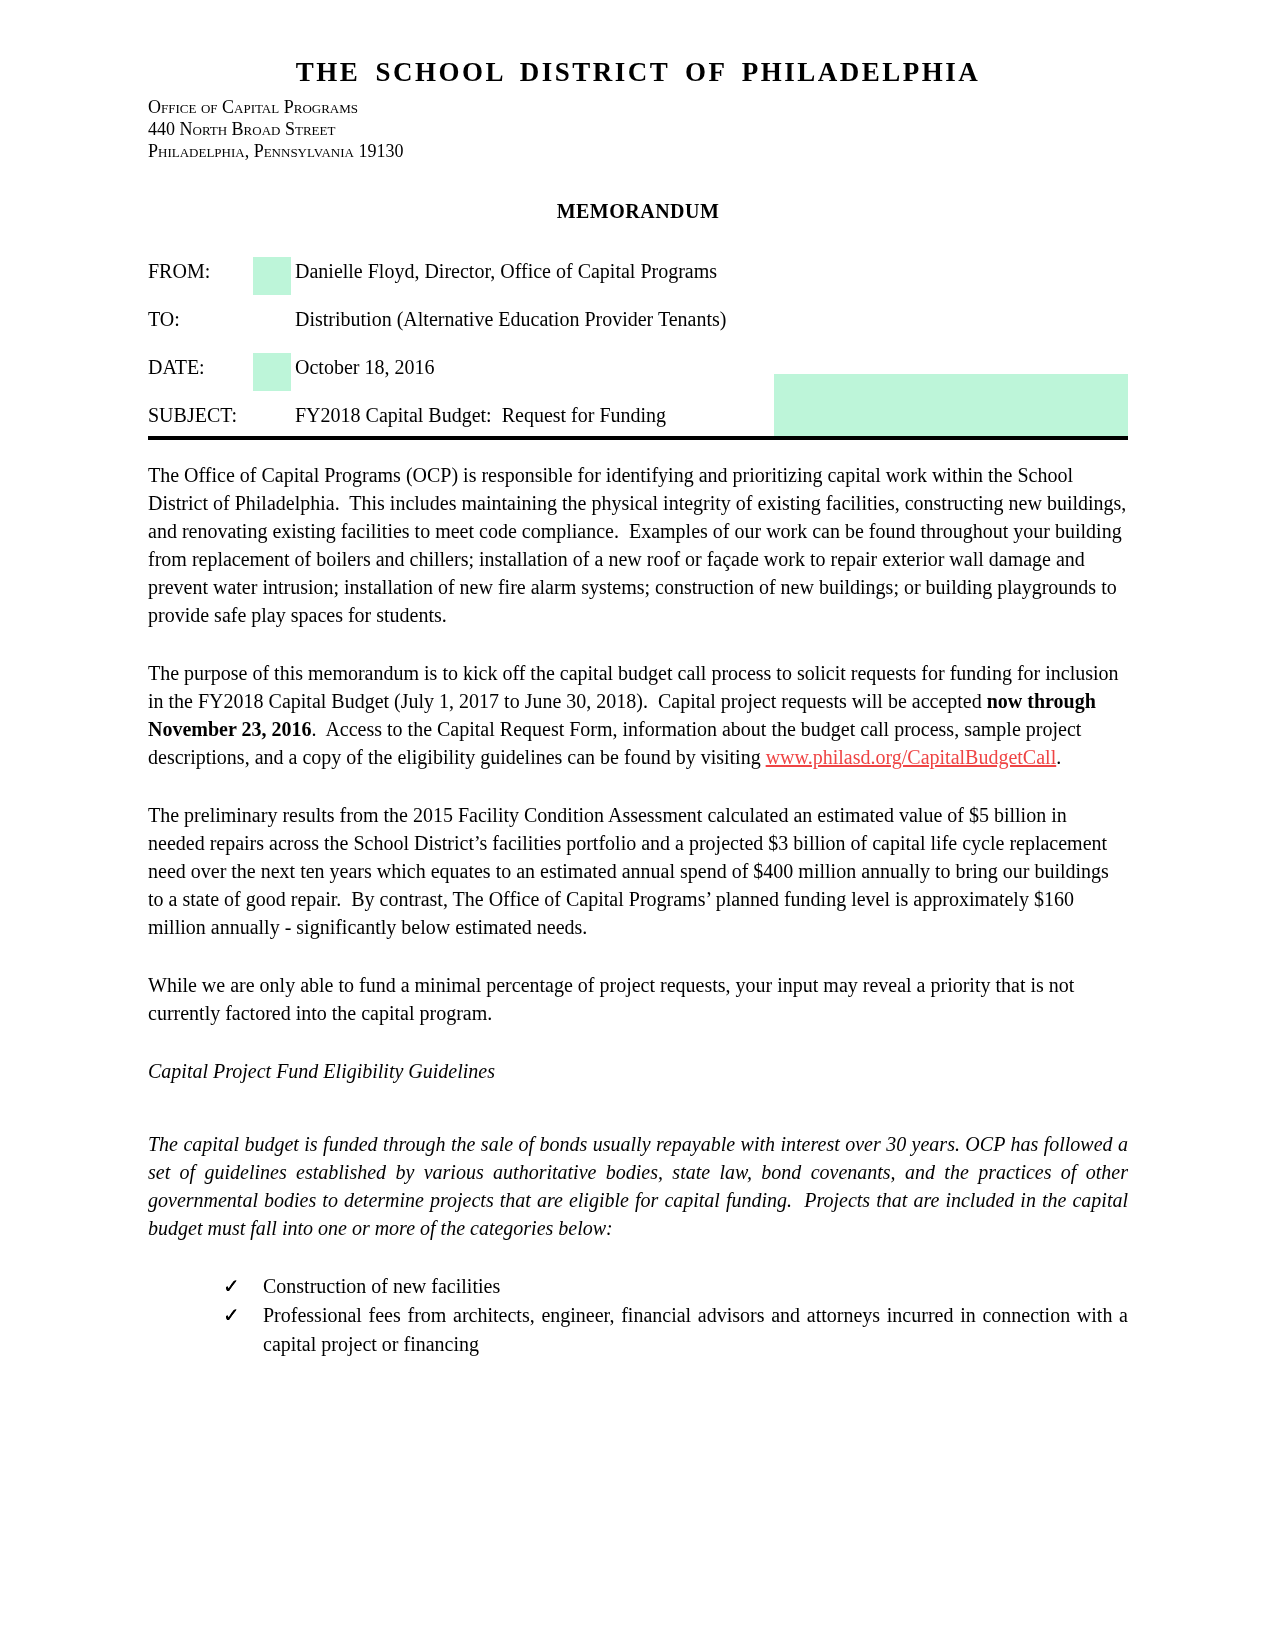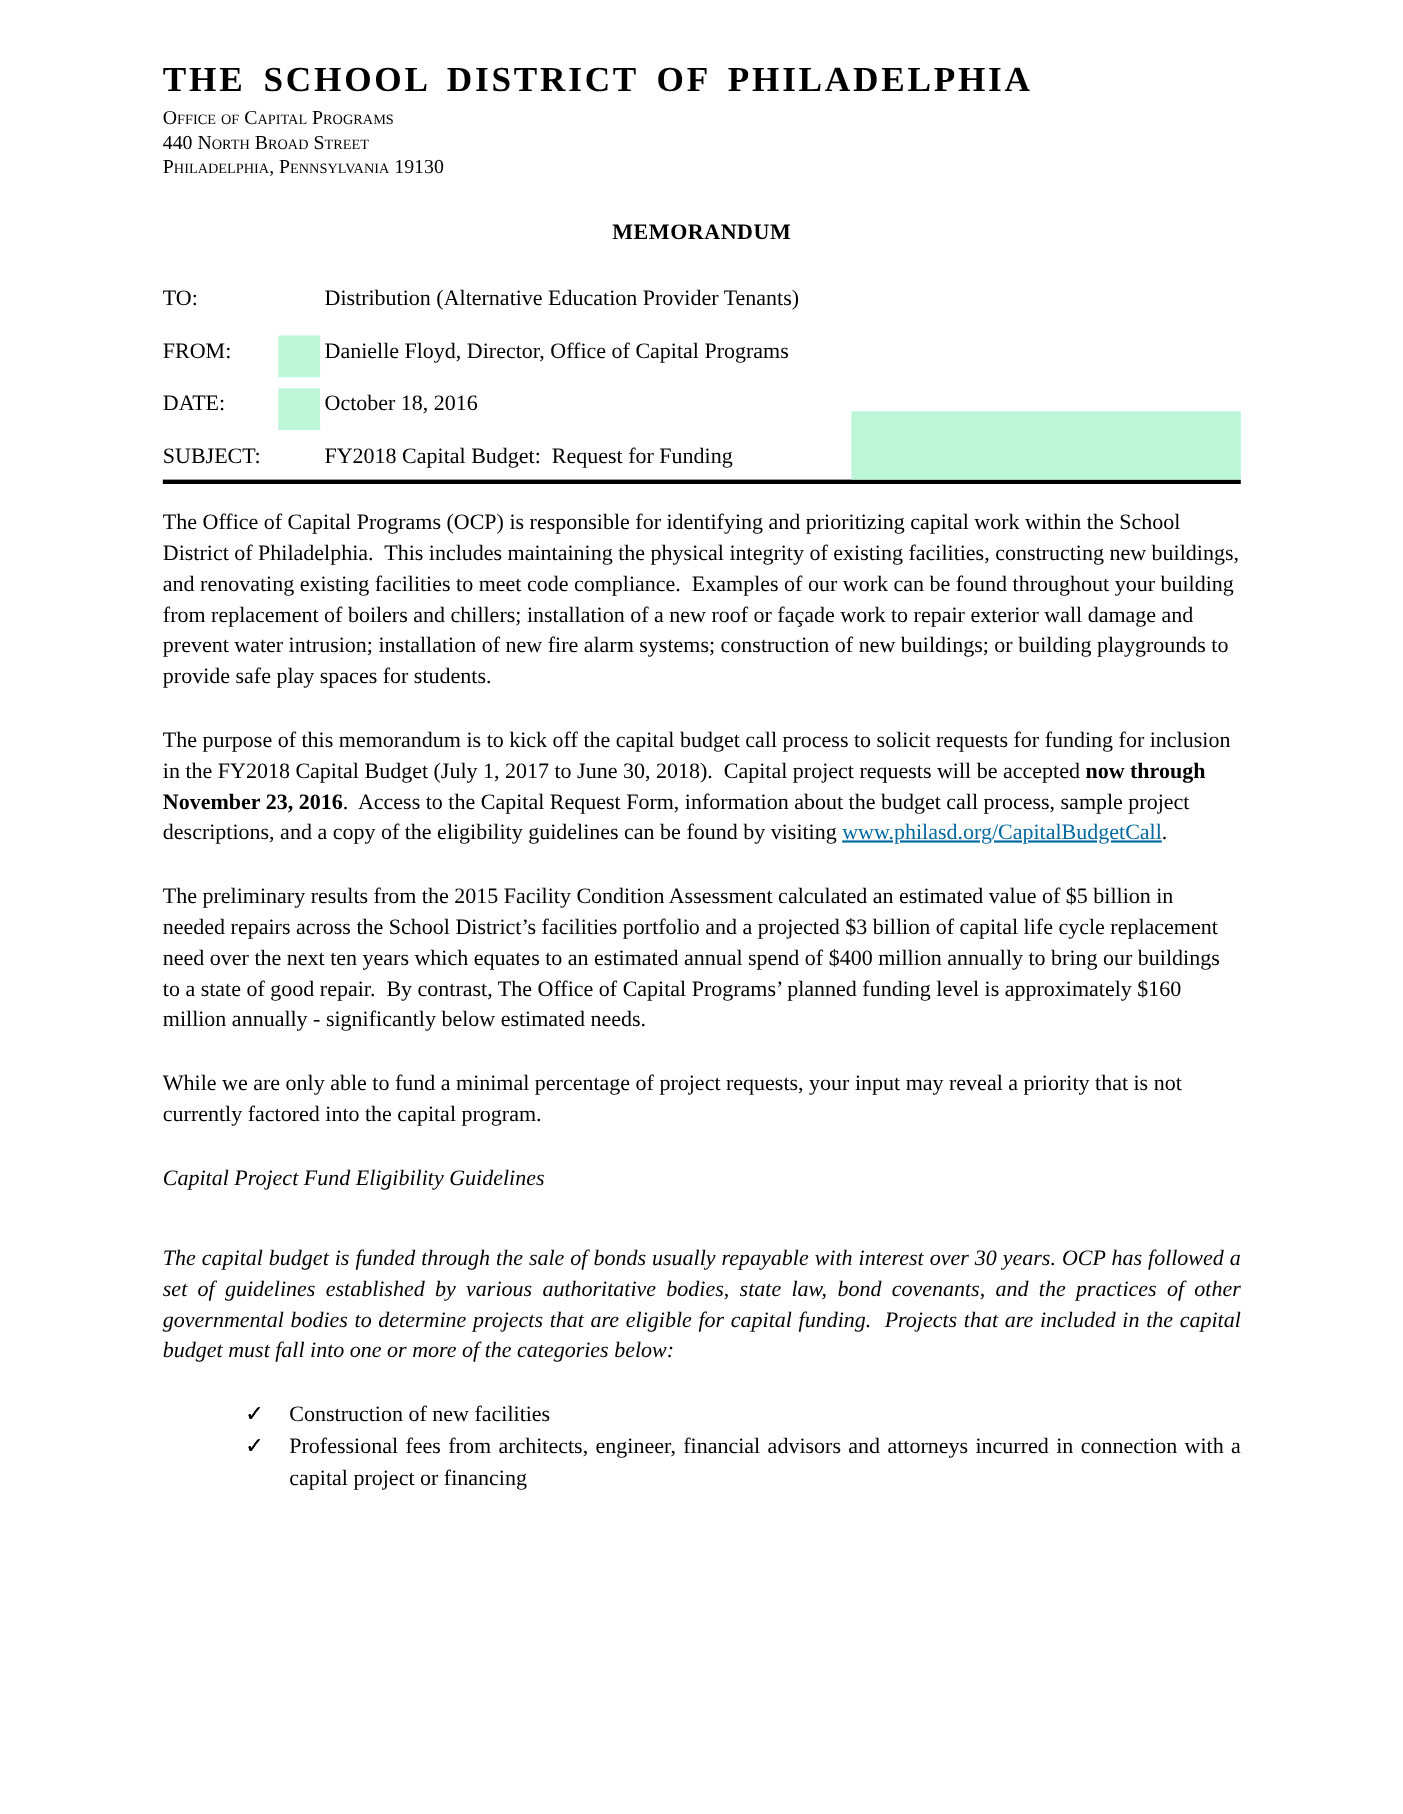--- a/index.html
+++ b/index.html
@@ -13,22 +13,22 @@
     overflow: hidden;
   }
   .page {
     width: 1275px;
     height: 1649px;
     padding: 56px 147px 0 148px;
   }
 
   
   .org-name {
-    text-align: left;
-    font-size: 32px;
+    text-align: center;
+    font-size: 27px;
     line-height: 33px;
     font-weight: bold;
     letter-spacing: 2.5px;
     word-spacing: 6px;
     margin-bottom: 7px;
   }
   .hdr-line {
     text-align: left;
     font-variant: small-caps;
     font-size: 18px;
@@ -90,21 +90,21 @@
     white-space: pre-wrap;
   }
   p.justified { text-align: justify; font-style: italic; }
   .section-heading {
     font-size: 20px;
     line-height: 28px;
     font-style: italic;
     font-weight: normal;
     margin-bottom: 45px;
   }
-  a.doc-link { color: #0369a1; text-decoration: underline; cursor: pointer; }
+  a.doc-link { color: #ef4444; text-decoration: underline; cursor: pointer; }
   strong { font-weight: bold; }
 
   ul.check-list {
     list-style: none;
     margin-top: 0;
   }
   ul.check-list li {
     position: relative;
     padding-left: 115px;
     font-size: 20px;
@@ -128,27 +128,27 @@
   <div>
     <div class="org-name">THE SCHOOL DISTRICT OF PHILADELPHIA</div>
     <div class="hdr-line">Office of Capital Programs</div>
     <div class="hdr-line">440 North Broad Street</div>
     <div class="hdr-line">Philadelphia, Pennsylvania 19130</div>
     <div class="doc-type">MEMORANDUM</div>
   </div>
 
   <div class="memo-header">
     <div class="memo-row">
-      <span class="memo-label">TO:</span>
-      <span class="memo-value">Distribution (Alternative Education Provider Tenants)</span>
-    </div>
-    <div class="memo-row">
       <span class="memo-label narrow">FROM:</span>
       <span class="hl-square hl" style="background-color: rgb(189, 245, 217);"></span>
       <span class="memo-value">Danielle Floyd, Director, Office of Capital Programs</span>
+    </div>
+    <div class="memo-row">
+      <span class="memo-label">TO:</span>
+      <span class="memo-value">Distribution (Alternative Education Provider Tenants)</span>
     </div>
     <div class="memo-row">
       <span class="memo-label narrow">DATE:</span>
       <span class="hl-square hl" style="background-color: rgb(189, 245, 217);"></span>
       <span class="memo-value">October 18, 2016</span>
     </div>
     <div class="memo-row subject">
       <span class="memo-label">SUBJECT:</span>
       <span class="memo-value">FY2018 Capital Budget:  Request for Funding</span>
     </div>

